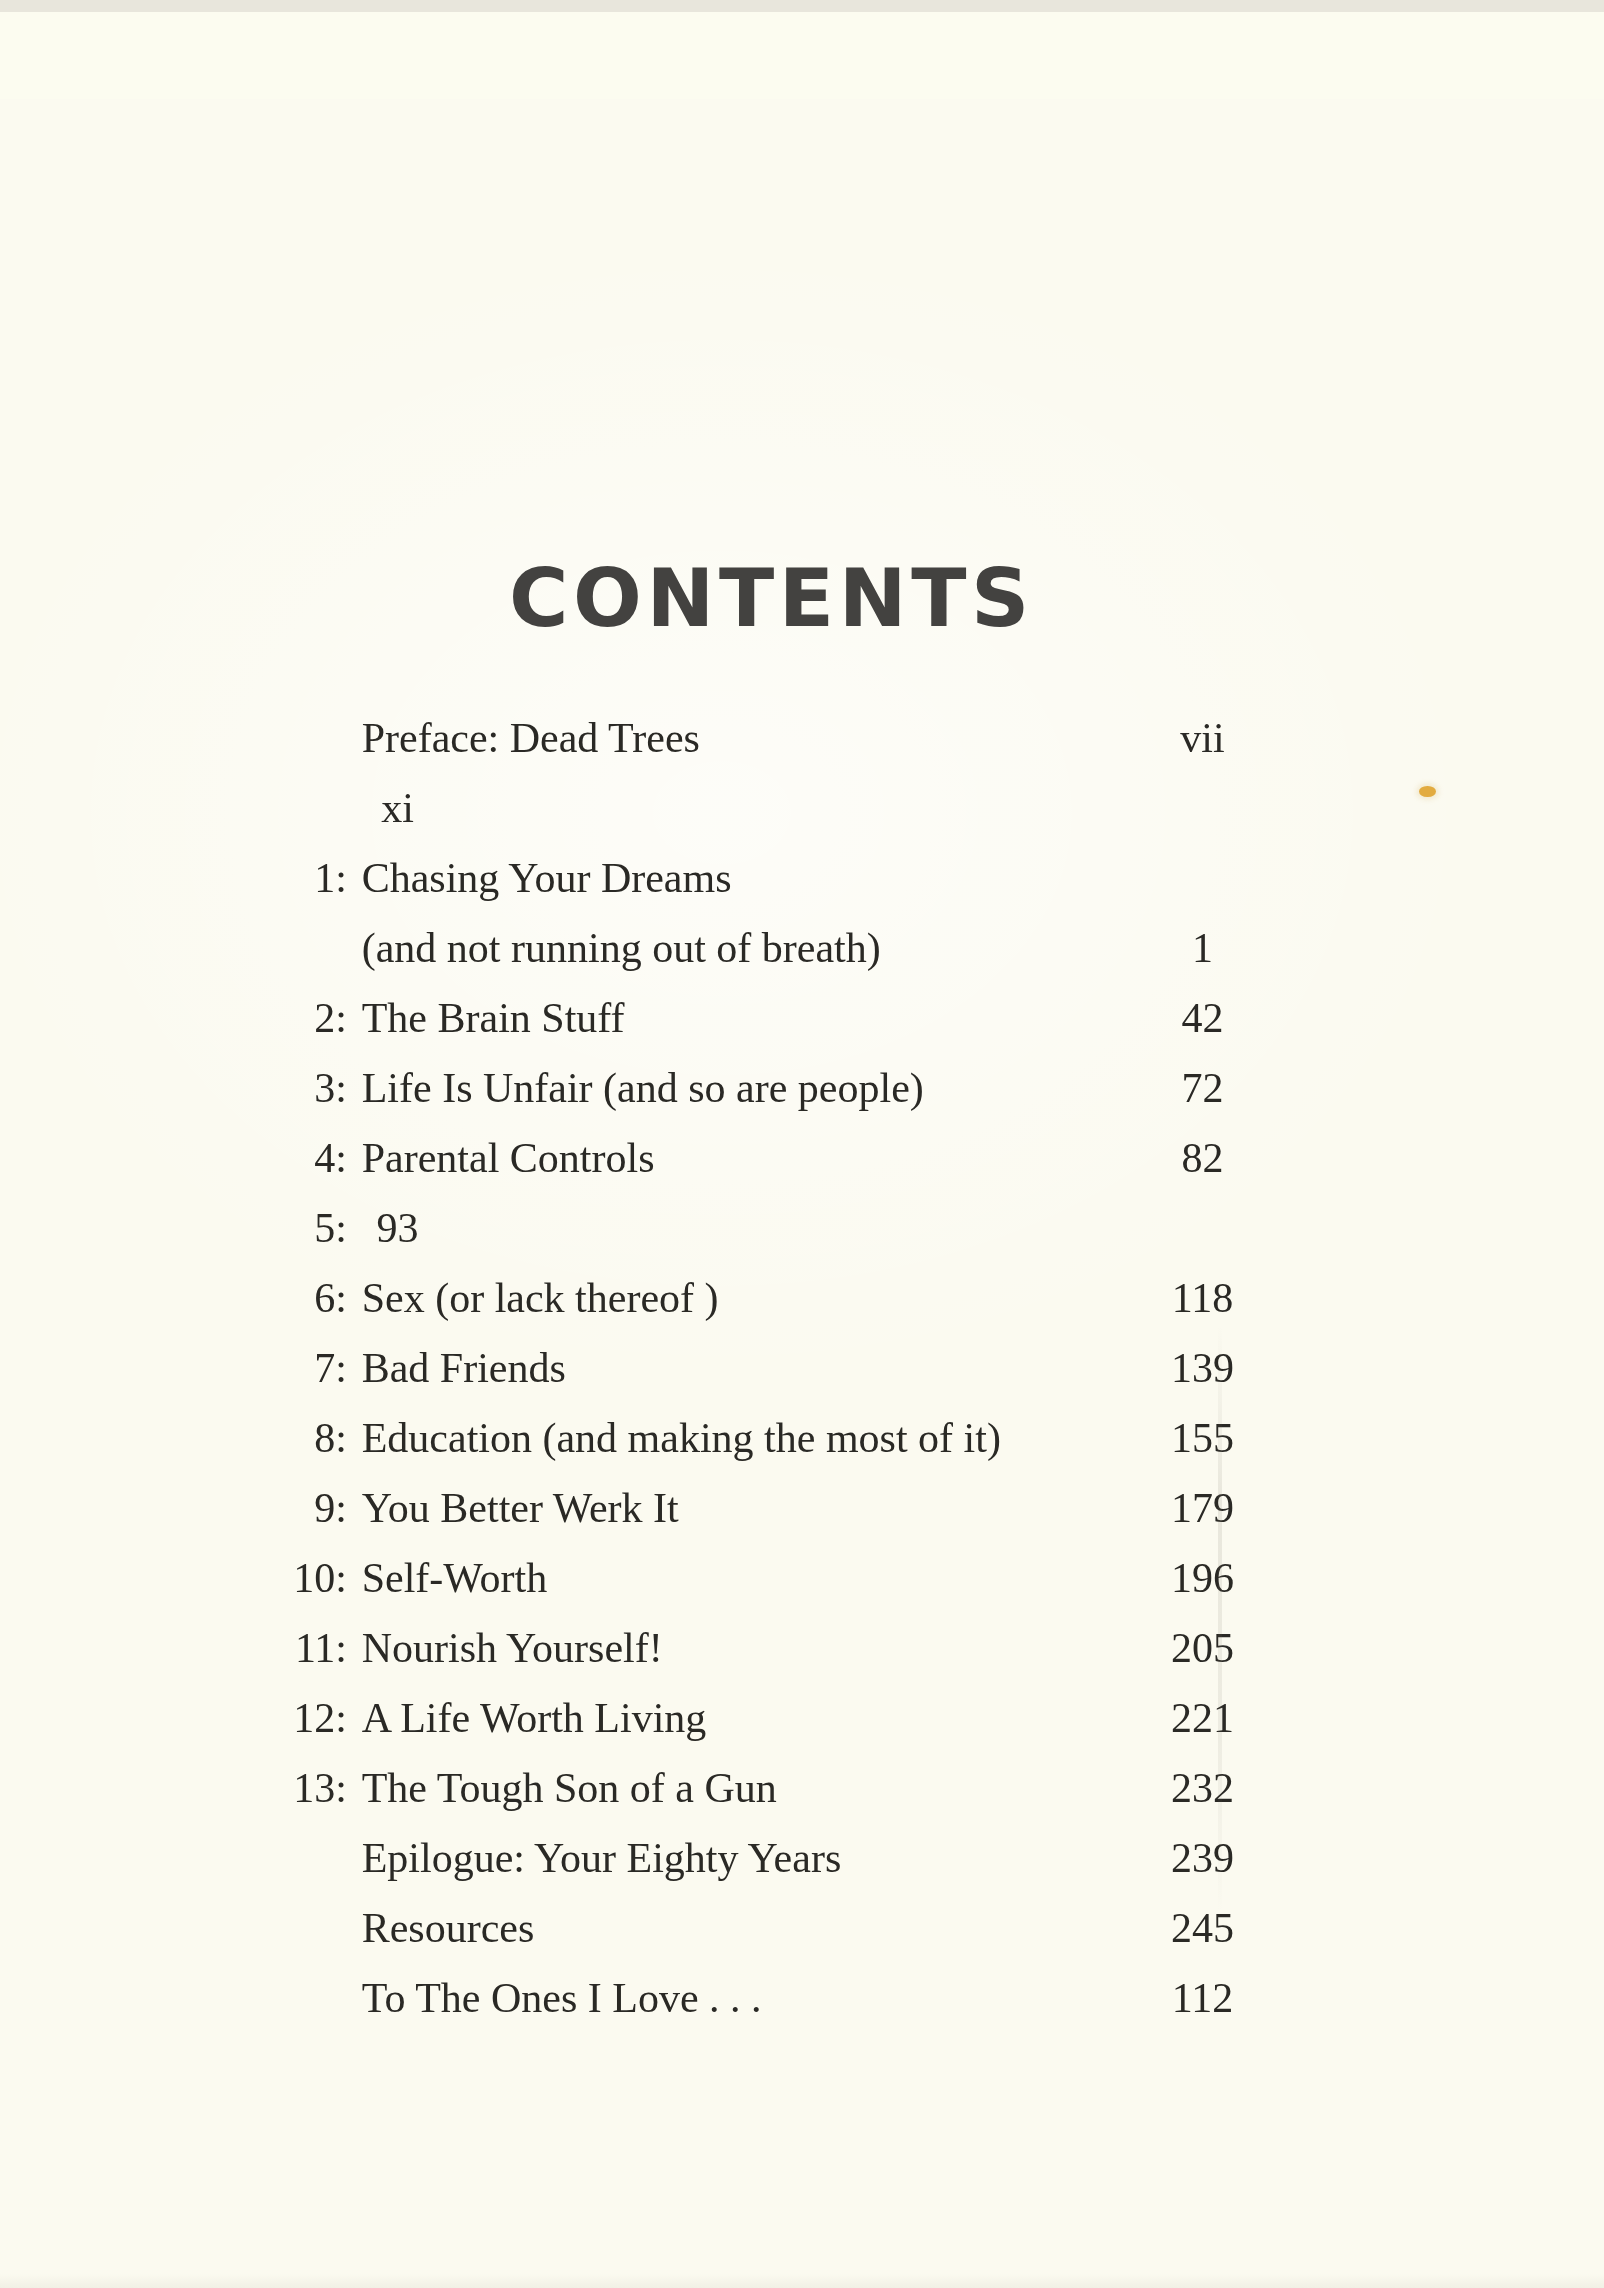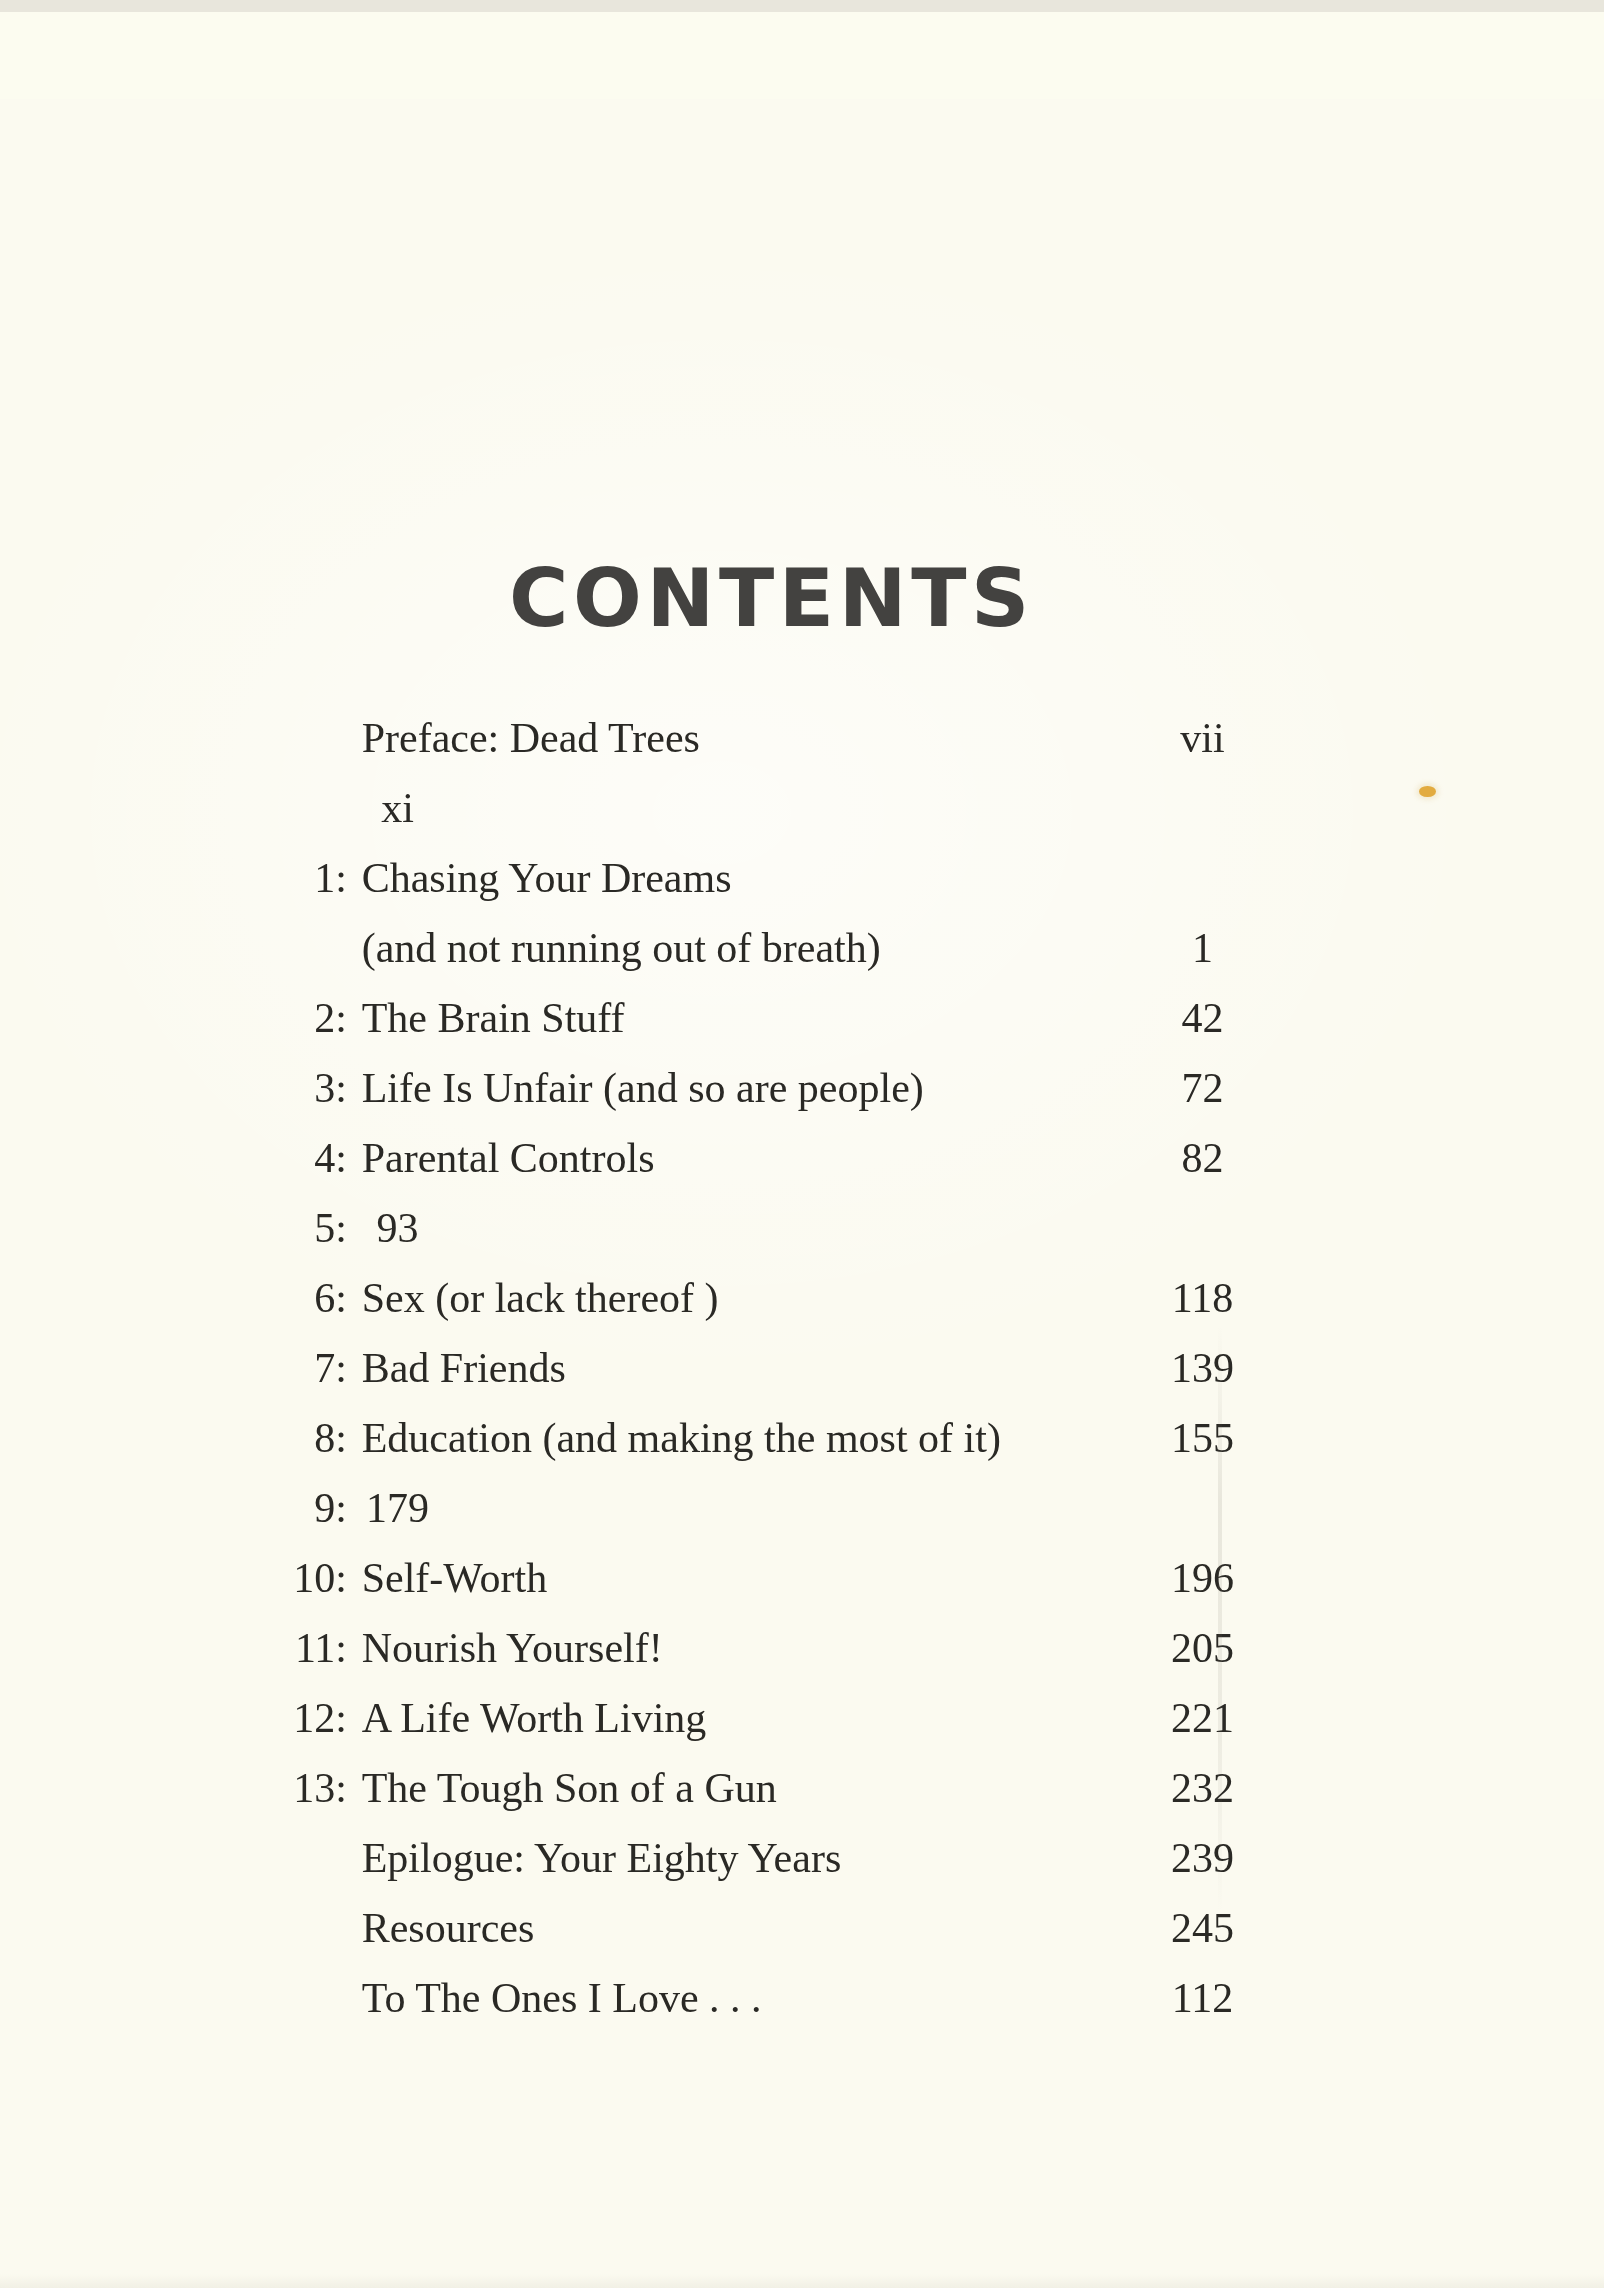--- a/index.html
+++ b/index.html
@@ -150,20 +150,21 @@
   </div>
 
   <div class="toc-row">
     <span class="toc-num">8:</span>
     <span class="toc-title">Education (and making the most of it)</span>
     <span class="toc-page">155</span>
   </div>
 
   <div class="toc-row">
     <span class="toc-num">9:</span>
+    <span class="toc-title">You Better Werk It</span>
     <span class="toc-page">179</span>
   </div>
 
   <div class="toc-row">
     <span class="toc-num">10:</span>
     <span class="toc-title">Self-Worth</span>
     <span class="toc-page">196</span>
   </div>
 
   <div class="toc-row">

